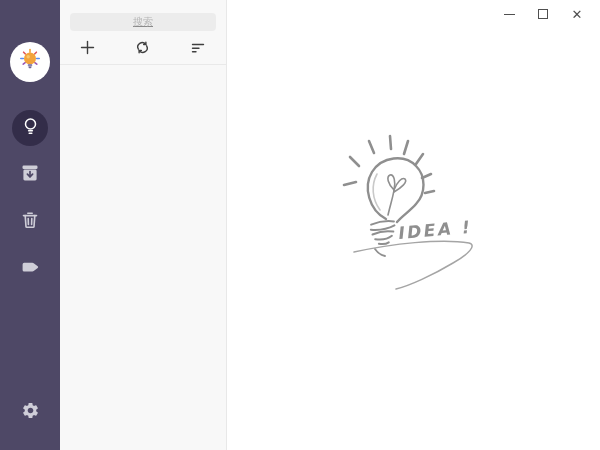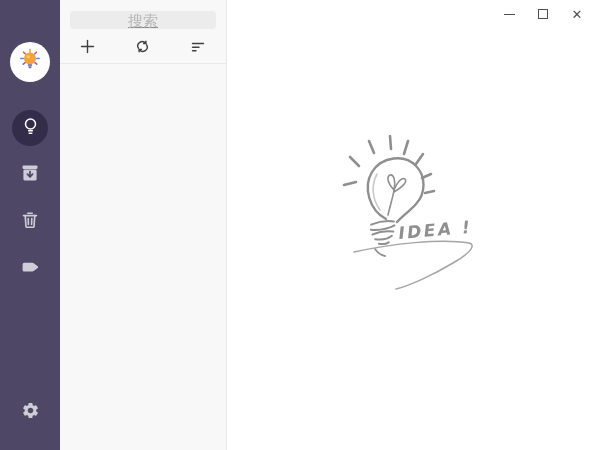--- a/index.html
+++ b/index.html
@@ -30,21 +30,21 @@
   }
 
   
   .list-panel {
     width: 167px; flex: 0 0 167px; background: #f8f8f8;
     border-right: 1px solid #e8e8e8; display: flex; flex-direction: column;
   }
   .search-wrap { padding: 11px 10px 4px 10px; }
   .search-input {
     width: 100%; height: 18px; background: #ececec; border: none; outline: none;
-    border-radius: 4px; text-align: center; font-size: 15px; color: #8a8a8a;
+    border-radius: 4px; text-align: center; font-size: 10px; color: #8a8a8a;
     font-family: "Liberation Sans", sans-serif;
     text-decoration: underline;
   }
   .search-input::placeholder { color: #b5b5b5; opacity: 1; }
   .toolbar {
     height: 30px; display: flex; align-items: center; justify-content: space-around;
     border-bottom: 1px solid #e9e9e9;
   }
   .tool-btn {
     background: none; border: none; width: 24px; height: 24px; cursor: pointer;

